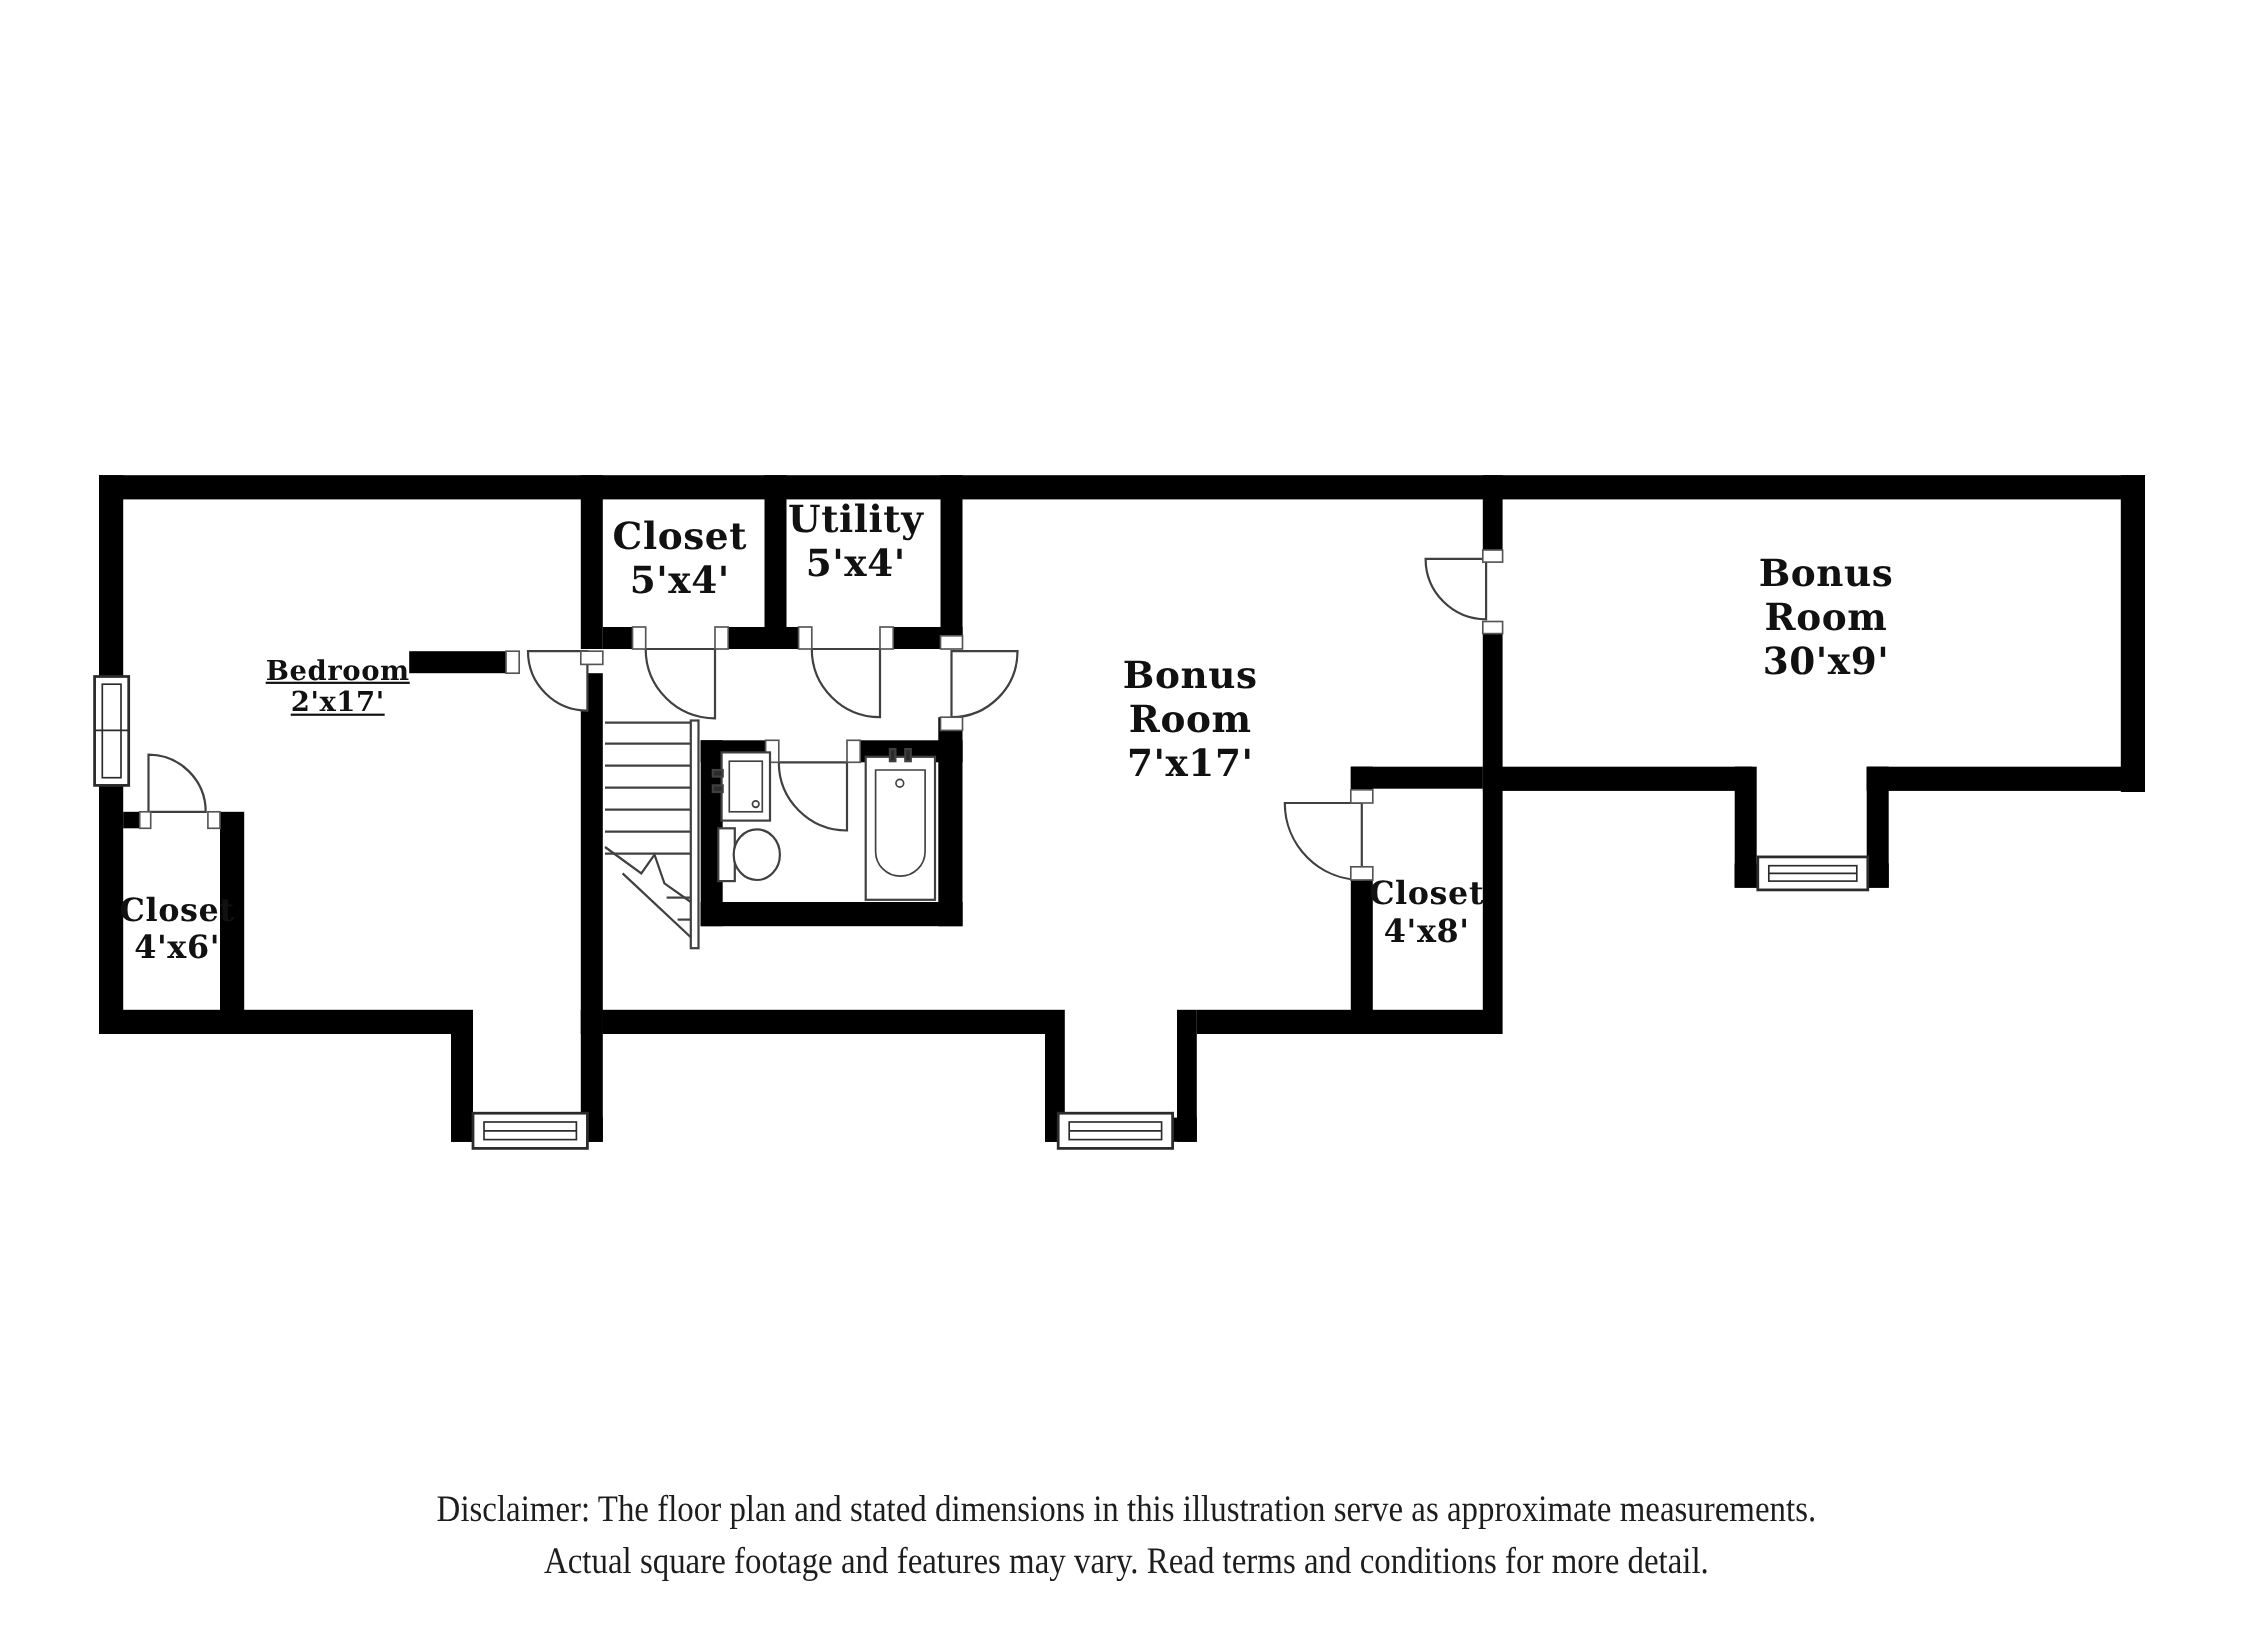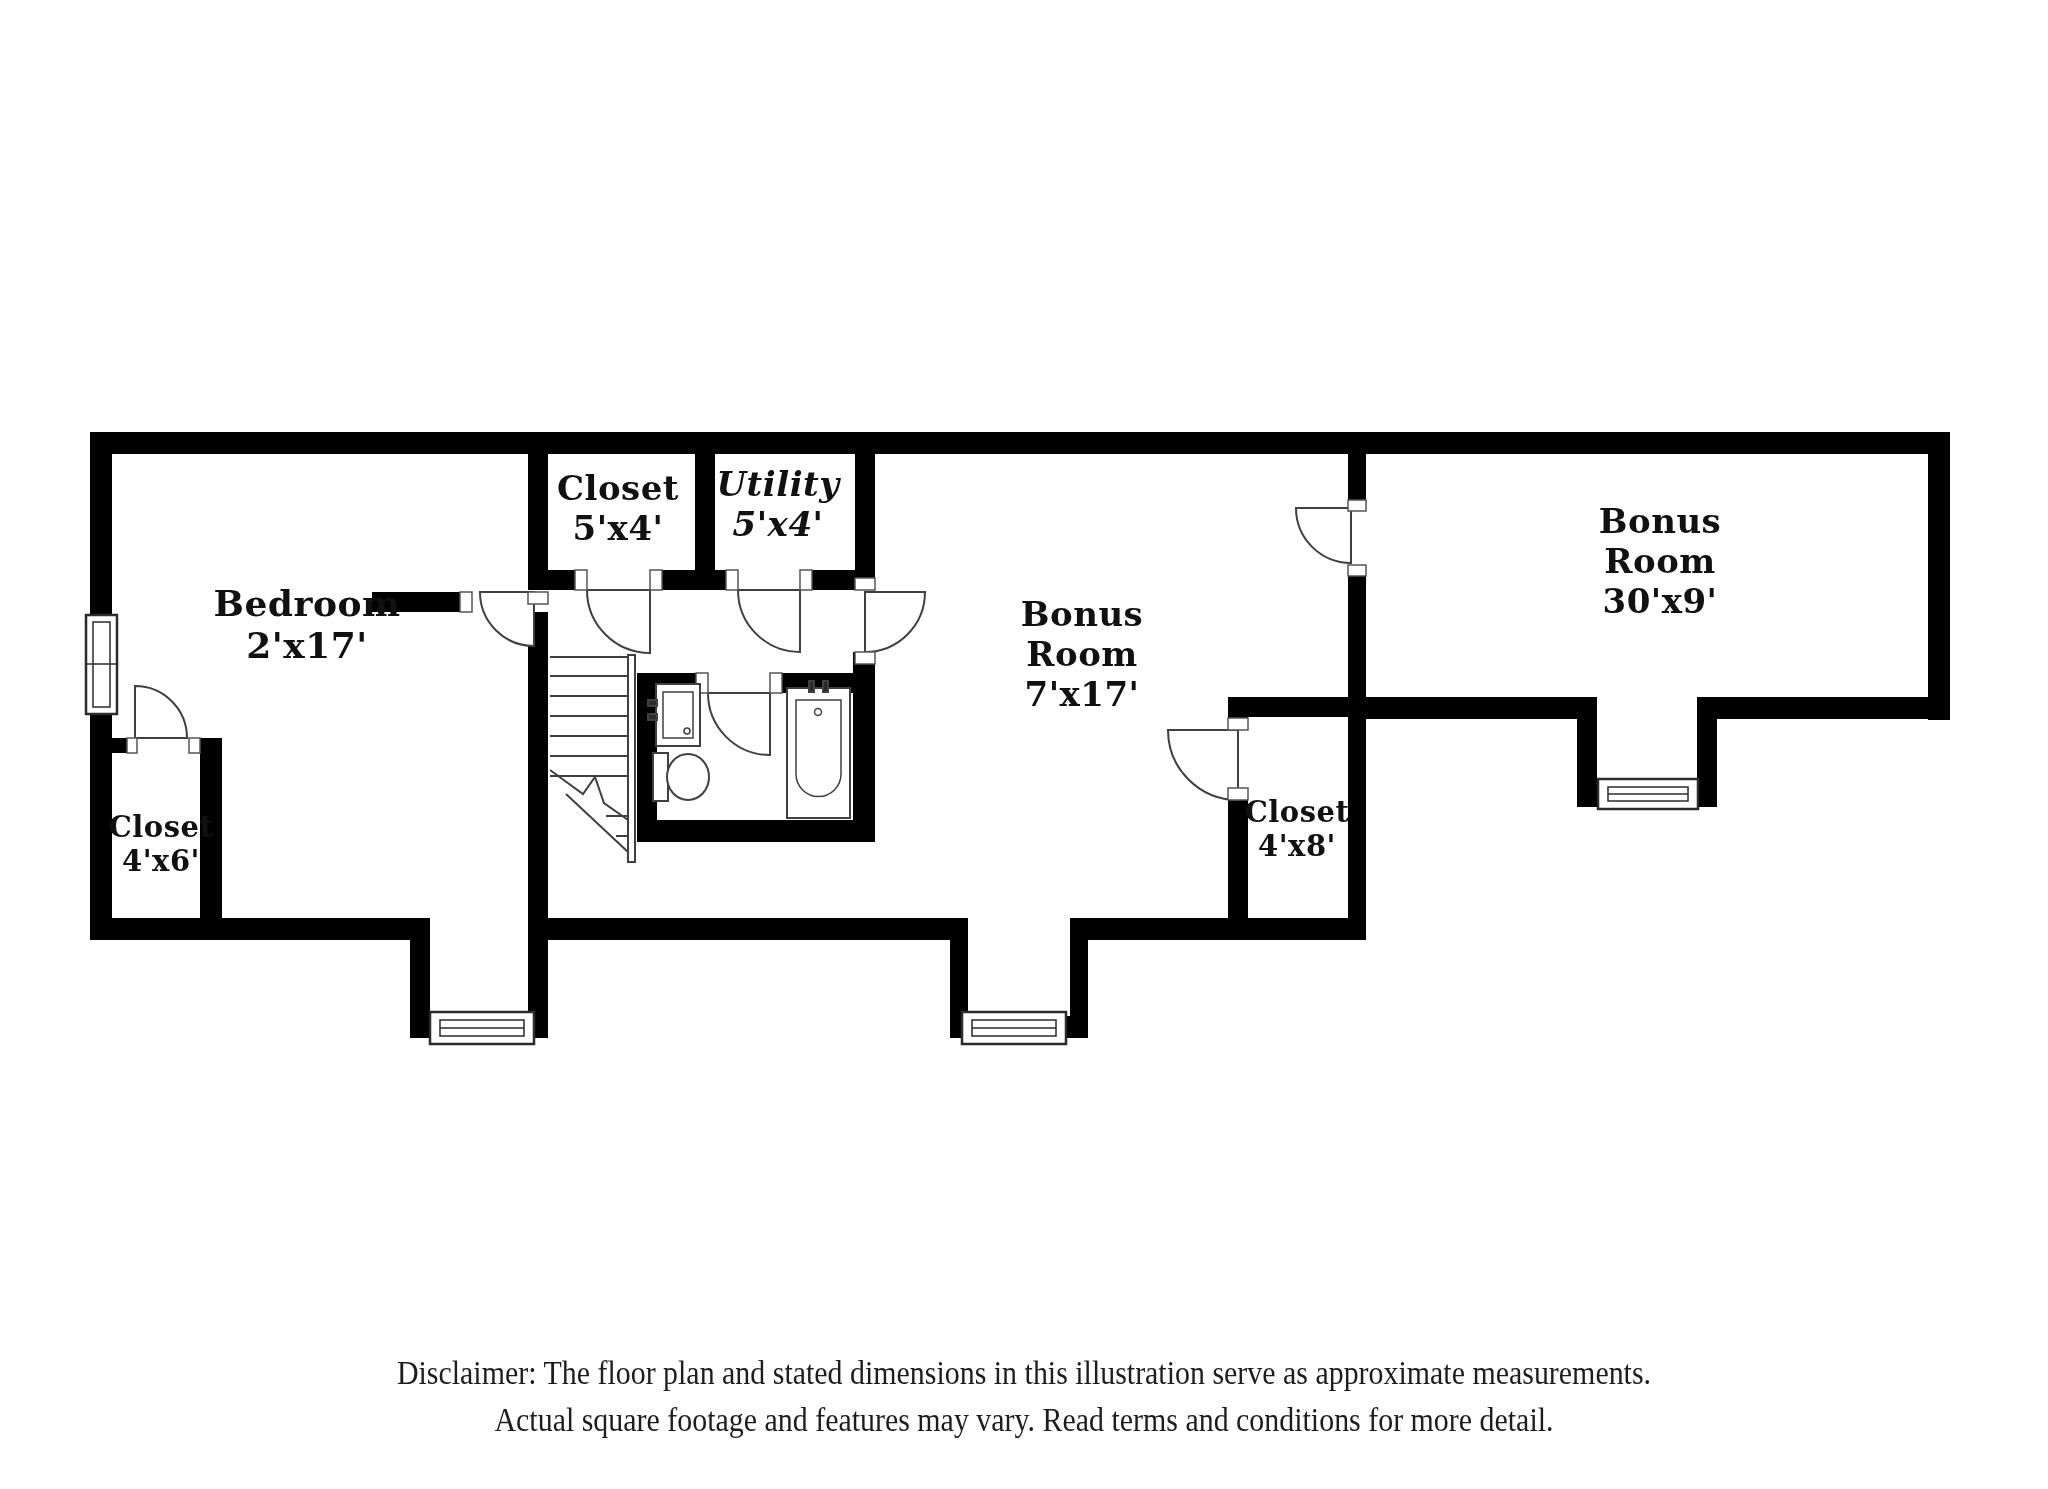--- a/index.html
+++ b/index.html
@@ -25,26 +25,26 @@
     transform: translate(-50%, -50%);
     text-align: center;
     font-family: "DejaVu Serif", serif;
     font-weight: 700;
     color: #111111;
     line-height: 1.17;
     letter-spacing: 0.5px;
     white-space: nowrap;
   }
   .room-label span { display: block; }
-  .lbl-lg  { font-size: 36px; }
+  .lbl-lg  { font-size: 25px; text-decoration: underline; }
   .lbl-md  { font-size: 34px; }
   .lbl-sm  { font-size: 29px; }
   .lbl-bedroom      { left: 307px;  top: 624px; }
   .lbl-closet-top   { left: 618px;  top: 509px; }
-  .lbl-utility      { left: 778px;  top: 505px; font-style: italic; }
+  .lbl-utility      { left: 778px;  top: 493px; }
   .lbl-bonus-center { left: 1082px; top: 655px; }
   .lbl-bonus-right  { left: 1660px; top: 562px; }
   .lbl-closet-46    { left: 161px;  top: 845px; }
   .lbl-closet-48    { left: 1297px; top: 830px; }
   .disclaimer {
     position: absolute;
     left: 0;
     top: 1349px;
     width: 2048px;
     text-align: center;

